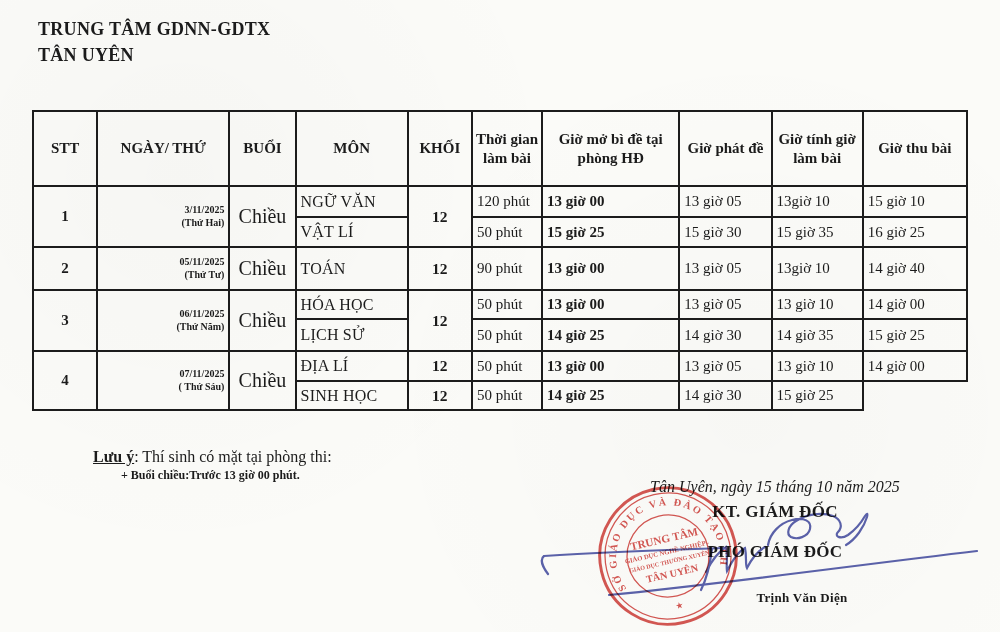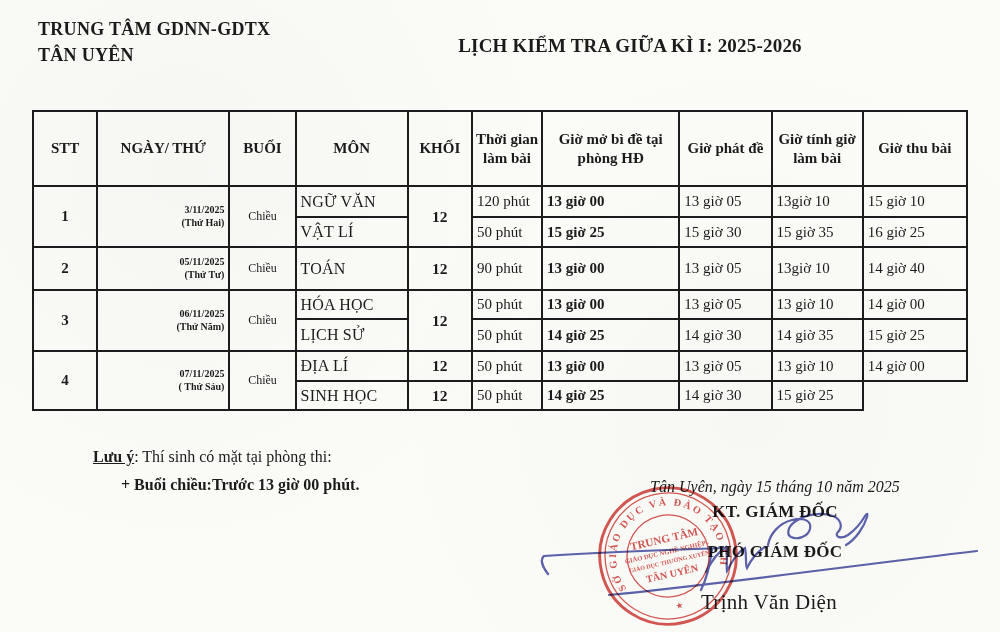--- a/index.html
+++ b/index.html
@@ -28,48 +28,47 @@
     border:2px solid #1c1c1c;vertical-align:middle;
     padding:1px 4px;overflow:hidden;
   }
   table.sched th{font-weight:bold;font-size:15px;line-height:1.22;text-align:center;padding:2px 3px;}
   tr.hdr{height:75px;}
   tr.r31{height:31px;} tr.r30{height:30px;} tr.r43{height:43px;}
   tr.r29{height:29px;} tr.r32{height:32px;}
   td.l{text-align:left;padding-left:7px;}
   td.stt{text-align:center;font-weight:bold;font-size:15px;}
   td.date{text-align:right;font-weight:bold;font-size:10px;line-height:1.25;}
-  td.sess{text-align:center;font-size:12px;}
+  td.sess{text-align:center;font-size:20px;}
   td.mon{font-weight:normal;font-size:16px;text-align:left;padding-left:6px;letter-spacing:.2px;}
   td.khoi{text-align:center;font-weight:bold;font-size:15.5px;}
   td.open{font-weight:bold;margin-top:20px;}
   
   .notes{left:93px;top:447px;font-size:16px;line-height:1.3;}
   .notes .lbl{font-weight:bold;text-decoration:underline;}
-  .notes .l2{font-weight:bold;margin-top:7px;padding-left:28px;font-size:16px;}
+  .notes .l2{font-weight:bold;padding-left:28px;font-size:12px;}
   
   .sign-block{left:590px;top:446px;width:370px;text-align:center;}
   .place-date{font-style:italic;font-size:16px;margin-top:32px;}
   .sg-title{font-weight:bold;font-size:17px;margin-top:6px;letter-spacing:.3px;}
   .sg-title2{font-weight:bold;font-size:17px;margin-top:20px;letter-spacing:.3px;}
-  .sg-name{left:649px;top:590px;width:240px;text-align:center;
-    font-weight:normal;font-size:21px;letter-spacing:.3px;}
+  .sg-name{left:682px;top:590px;width:240px;text-align:center;
+    font-weight:bold;font-size:13px;letter-spacing:.3px;}
   .stamp-svg{left:588px;top:478px;width:160px;height:156px;mix-blend-mode:multiply;opacity:.85;}
   .sig-svg{left:530px;top:495px;width:470px;height:125px;mix-blend-mode:multiply;}
 </style>
 </head>
 <body>
 
 <div class="abs org-block">
   <div>TRUNG TÂM GDNN-GDTX</div>
   <div>TÂN UYÊN</div>
 </div>
 
 <div class="abs title-block">
-  <div>LỊCH KIỂM TRA GIỮA KÌ I: 2025-2026</div>
 </div>
 
 <table class="sched">
   <colgroup>
     <col style="width:64px">
       <col style="width:132px">
       <col style="width:66px">
     <col style="width:112px">
       <col style="width:64px">
       <col style="width:70px">

